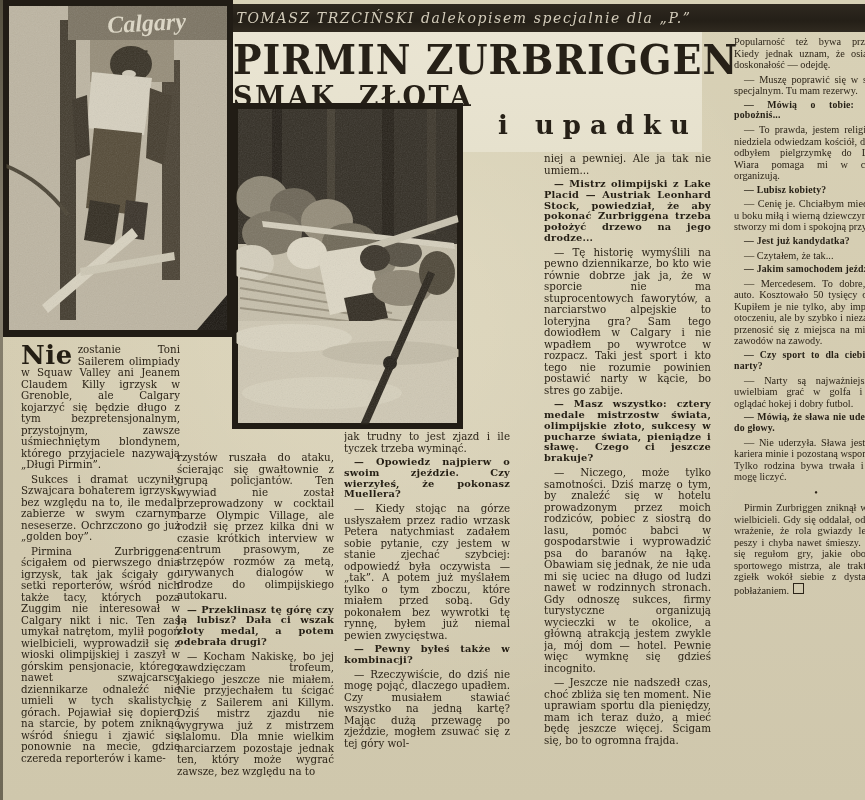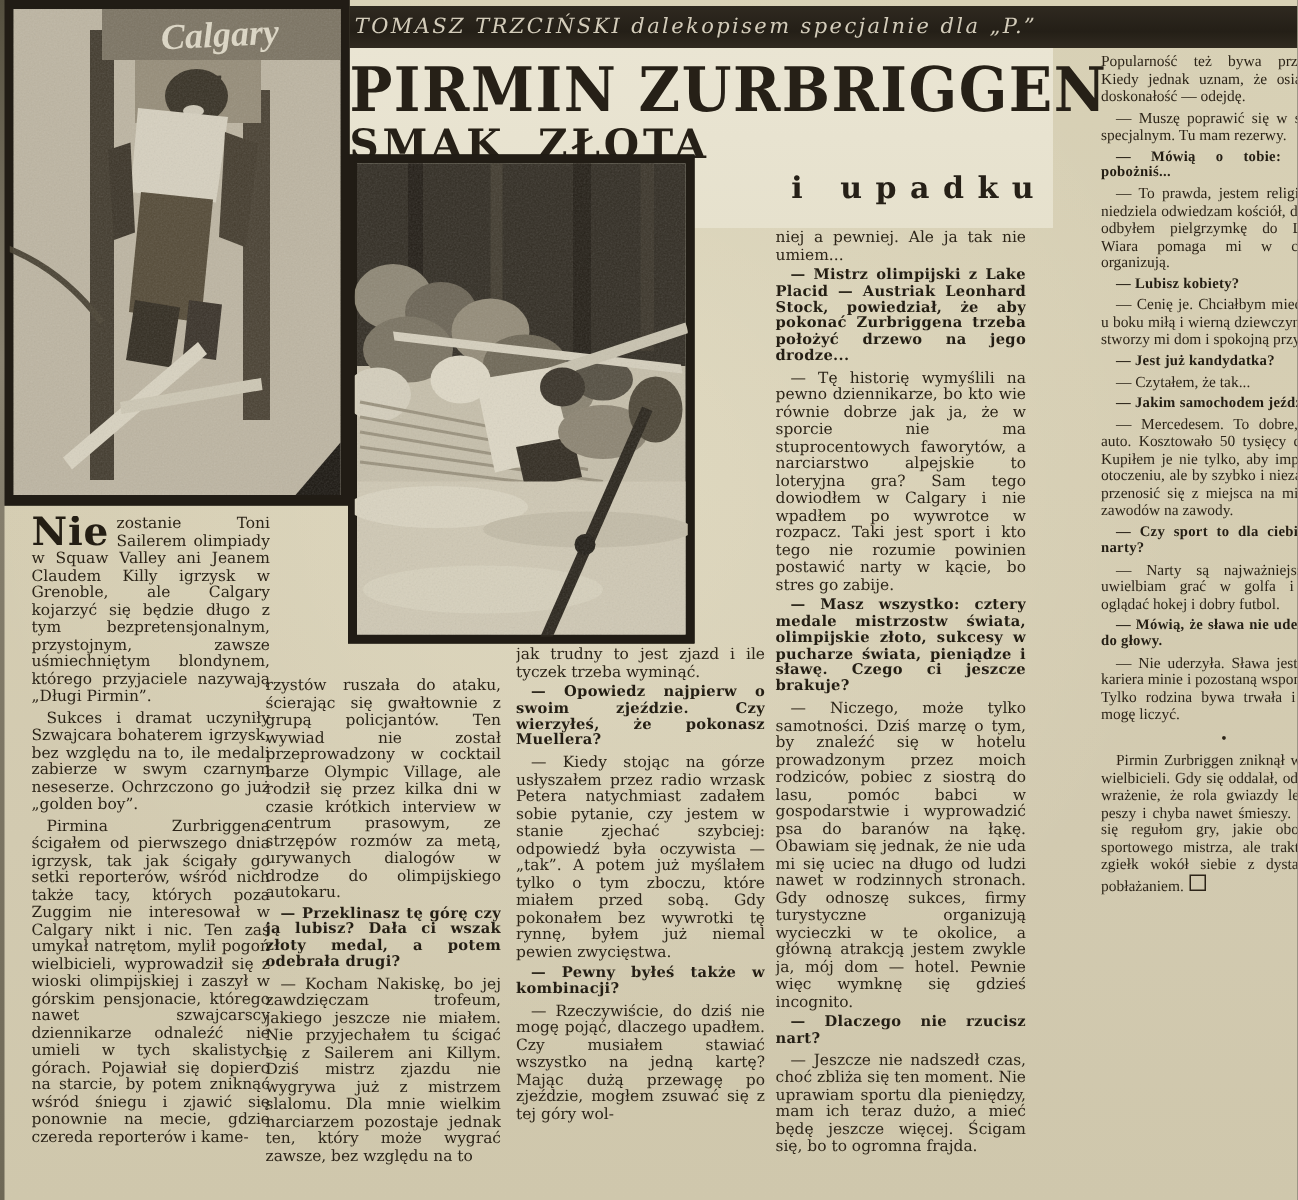--- a/index.html
+++ b/index.html
@@ -33,21 +33,21 @@
   .headline-block h1{
     margin:0;text-align:center;font-size:38px;line-height:42px;
     font-weight:900;letter-spacing:1px;color:#262017;
     transform:scaleY(1.08);white-space:nowrap;
   }
   .sub1{
     text-align:left;padding-right:6px;font-size:27px;line-height:30px;
     font-weight:700;letter-spacing:2.5px;word-spacing:10px;color:#262017;margin-top:1px;
   }
   .sub2{
-    text-align:right;padding-right:4px;font-size:20px;line-height:27px;
+    text-align:right;padding-right:4px;font-size:26px;line-height:27px;
     font-weight:900;letter-spacing:9px;color:#262017;
   }
   
   .photo{position:absolute;z-index:4;background:#1f1a13;}
   .photo svg{display:block;}
   .photo-left{left:2px;top:0;width:231px;height:337px;padding:0;}
   .photo-center{left:232px;top:103px;width:231px;height:326px;}
   
   .col{
     position:absolute;text-align:justify;overflow:hidden;
@@ -55,21 +55,21 @@
   }
   .col p{margin:0 0 3px 0;text-indent:10px;}
   .col p.noind{text-indent:0;}
   .col p.q{
     font-size:9.8px;line-height:10.8px;font-weight:700;color:#241e14;
     margin:3px 0 3px 0;letter-spacing:.2px;
   }
   .col1{left:5px;top:344px;width:159px;height:452px;margin-left:16px;}
   .col2{left:177px;top:452px;width:157px;height:345px;}
   .col3{left:344px;top:431px;width:166px;height:366px;}
-  .col4{left:517px;top:153px;width:167px;height:644px;}
+  .col4{left:544px;top:153px;width:167px;height:644px;}
   .col5{left:734px;top:36px;width:164px;height:761px;font-family:Liberation Serif, serif;}
   .dropcap{
     float:left;font-size:26px;line-height:22px;font-weight:900;
     margin:0 5px 0 0;letter-spacing:.5px;color:#241e14;
   }
   .sep{ text-align:center;text-indent:0 !important;letter-spacing:0;margin:4px 0 4px 0 !important;}
   .endmark{
     display:inline-block;width:9px;height:9px;border:1.4px solid #2c2418;
     vertical-align:baseline;margin-left:4px;color:transparent;overflow:hidden;line-height:9px;
   }
@@ -206,21 +206,20 @@
     <p class="q">— Pewny byłeś także w kombinacji?</p>
     <p>— Rzeczywiście, do dziś nie mogę pojąć, dlaczego upadłem. Czy musiałem stawiać wszystko na jedną kartę? Mając dużą przewagę po zjeździe, mogłem zsuwać się z tej góry wol-</p>
   </div>
 
   <div class="col col4">
     <p class="noind">niej a pewniej. Ale ja tak nie umiem...</p>
     <p class="q">— Mistrz olimpijski z Lake Placid — Austriak Leonhard Stock, powiedział, że aby pokonać Zurbriggena trzeba położyć drzewo na jego drodze...</p>
     <p>— Tę historię wymyślili na pewno dziennikarze, bo kto wie równie dobrze jak ja, że w sporcie nie ma stuprocentowych faworytów, a narciarstwo alpejskie to loteryjna gra? Sam tego dowiodłem w Calgary i nie wpadłem po wywrotce w rozpacz. Taki jest sport i kto tego nie rozumie powinien postawić narty w kącie, bo stres go zabije.</p>
     <p class="q">— Masz wszystko: cztery medale mistrzostw świata, olimpijskie złoto, sukcesy w pucharze świata, pieniądze i sławę. Czego ci jeszcze brakuje?</p>
     <p>— Niczego, może tylko samotności. Dziś marzę o tym, by znaleźć się w hotelu prowadzonym przez moich rodziców, pobiec z siostrą do lasu, pomóc babci w gospodarstwie i wyprowadzić psa do baranów na łąkę. Obawiam się jednak, że nie uda mi się uciec na długo od ludzi nawet w rodzinnych stronach. Gdy odnoszę sukces, firmy turystyczne organizują wycieczki w te okolice, a główną atrakcją jestem zwykle ja, mój dom — hotel. Pewnie więc wymknę się gdzieś incognito.</p>
-    <p class="q">— Dlaczego nie rzucisz nart?</p>
     <p>— Jeszcze nie nadszedł czas, choć zbliża się ten moment. Nie uprawiam sportu dla pieniędzy, mam ich teraz dużo, a mieć będę jeszcze więcej. Ścigam się, bo to ogromna frajda.</p>
   </div>
 
   <div class="col col5">
     <p class="noind">Popularność też bywa przyjemna. Kiedy jednak uznam, że osiągnąłem doskonałość — odejdę.</p>
     <p>— Muszę poprawić się w slalomie specjalnym. Tu mam rezerwy.</p>
     <p class="q">— Mówią o tobie: Pirmin pobożniś...</p>
     <p>— To prawda, jestem religijny. Co niedziela odwiedzam kościół, dwa razy odbyłem pielgrzymkę do Lourdes. Wiara pomaga mi w chwilach organizują.</p>
     <p class="q">— Lubisz kobiety?</p>
     <p>— Cenię je. Chciałbym mieć kiedyś u boku miłą i wierną dziewczynę, która stworzy mi dom i spokojną przystań.</p>

